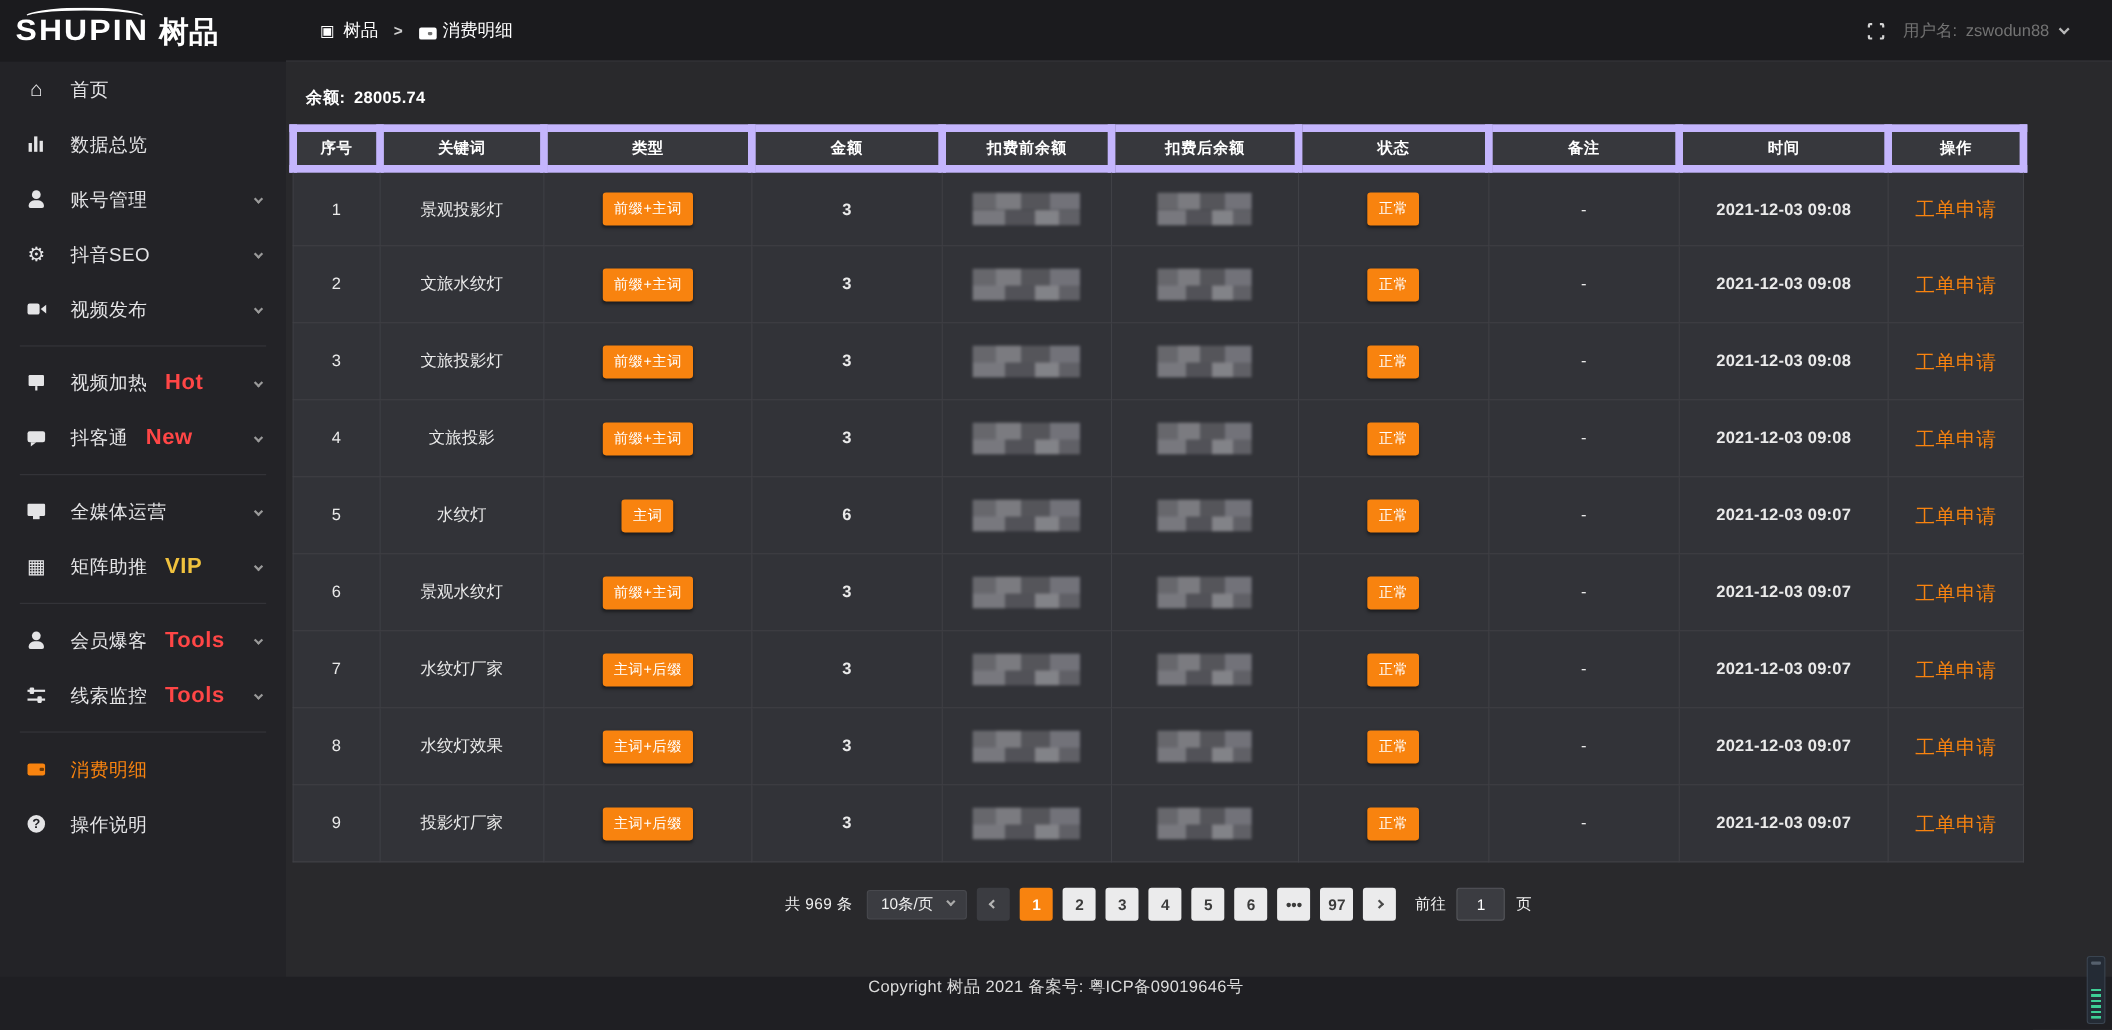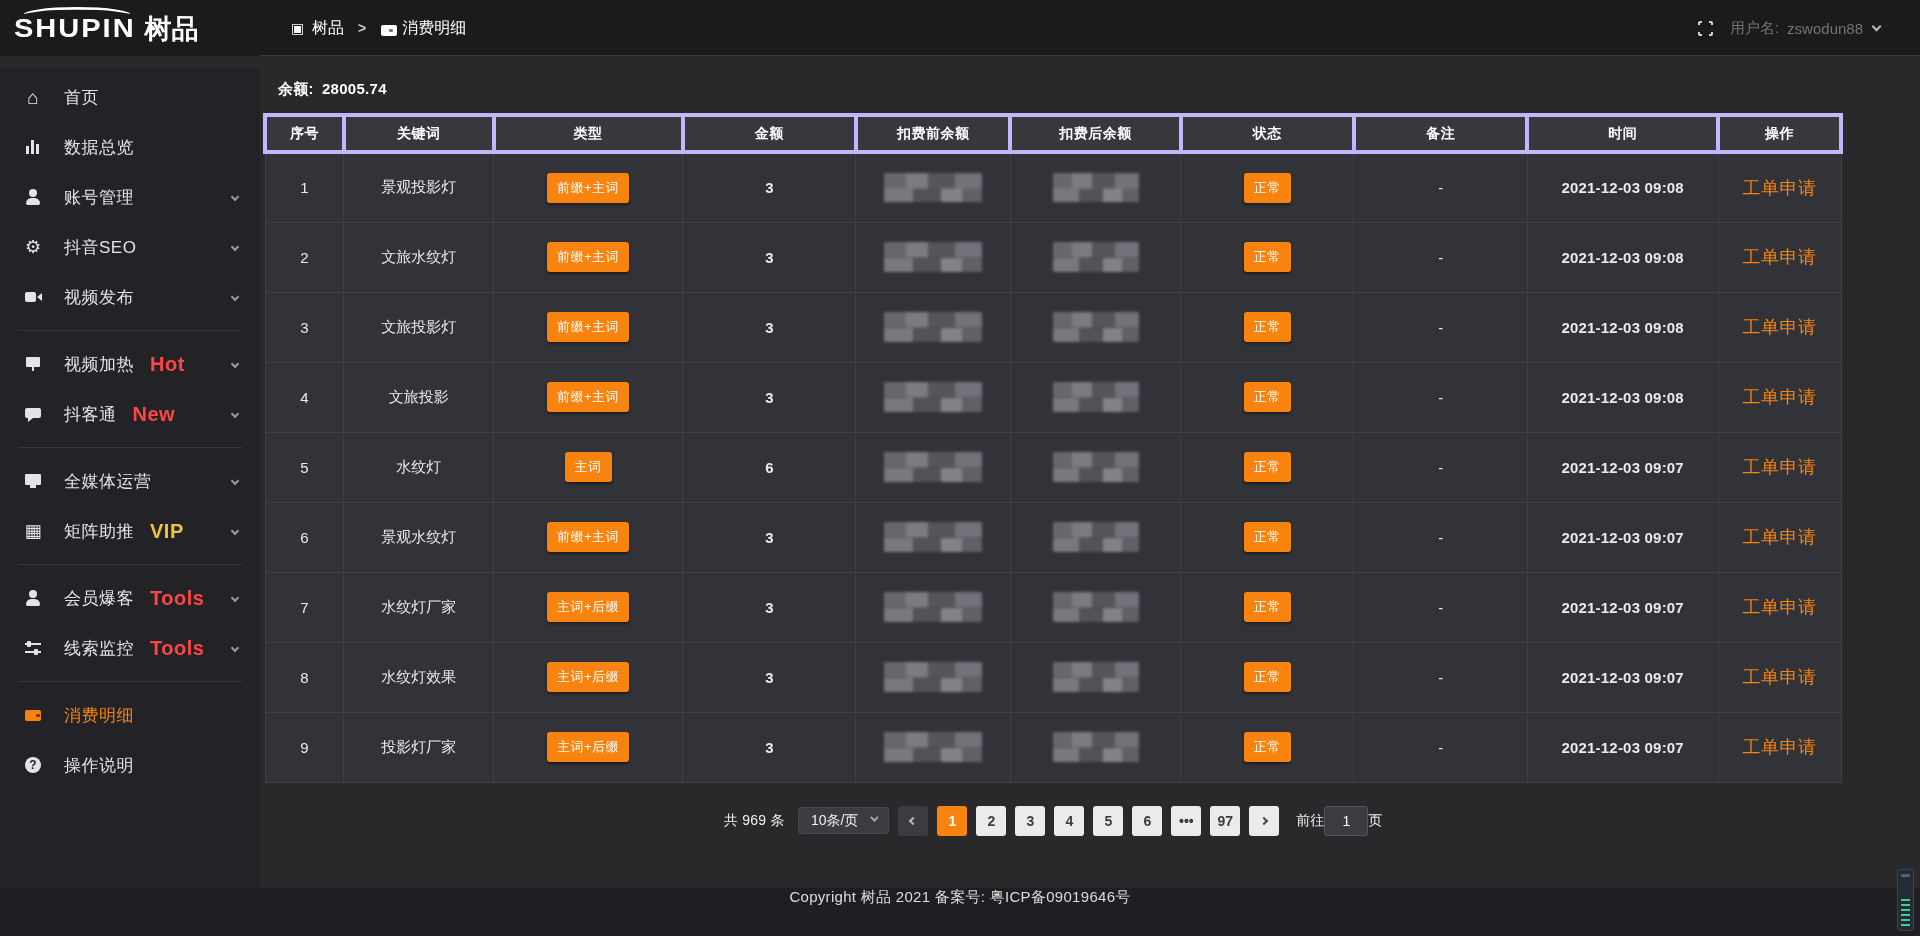--- a/index.html
+++ b/index.html
@@ -39,21 +39,21 @@
   .ic-fs::before { content:""; position:absolute; inset:1px; border:2px solid #d5d5d5; border-radius:2px; }
   .ic-fs::after {
     content:""; position:absolute; inset:-2px;
     background:
       linear-gradient(#1B1B1E,#1B1B1E) center/22px 7px no-repeat,
       linear-gradient(#1B1B1E,#1B1B1E) center/7px 22px no-repeat;
   }
   .chev { display:inline-block; width:7px; height:7px; border-right:2px solid #b9b9b9; border-bottom:2px solid #b9b9b9; transform:rotate(45deg) translateY(-2px); }
 
   
-  .sidebar { position:absolute; top:68px; left:0; bottom:0; width:260px; background:#232327; z-index:5; }
+  .sidebar { position:absolute; top:52px; left:0; bottom:0; width:260px; background:#232327; z-index:5; }
   .side-item {
     display:flex; align-items:center; height:40px; margin:10px 0; padding:0 22px 0 24px;
     color:#E4E4E6; font-size:17px; cursor:pointer;
   }
   .side-item:first-child { margin-top:9px; }
   .side-item .lbl { margin-left:22px; letter-spacing:.5px; }
   .side-item .tag { font-size:20px; font-weight:bold; margin-left:16px; letter-spacing:.5px; }
   .tag-red  { color:#FF4646; }
   .tag-gold { color:#F0C23E; }
   .side-item .chev { margin-left:auto; width:6px; height:6px; border-color:#9a9a9a; transform:rotate(45deg); }
@@ -91,21 +91,21 @@
   .ic-sm { width:15px; height:15px; }
 
   
   .main { position:absolute; left:260px; top:56px; right:0; bottom:48px; }
   .content { padding:0 77px 0 3px; }
   .balance { margin:24px 0 14px 15px; font-size:15px; font-weight:bold; color:#fff; letter-spacing:.3px; }
   .balance .val { margin-left:8px; }
 
   table { width:100%; border-collapse:collapse; table-layout:fixed; }
   th { height:37px; background:#37383D; color:#fff; font-size:14px; font-weight:bold;
-       border:4px solid #c4b5fd; letter-spacing:.5px; }
+       border:7px solid #c4b5fd; letter-spacing:.5px; }
   td { height:70px; background:#323338; text-align:center; font-size:15px; color:#EAEAEA;
        border:1px solid #404146; }
   .c-amt { font-weight:bold; }
   .c-time { font-weight:bold; letter-spacing:.2px; }
   .badge {
     display:inline-block; background:#F8830F; color:#fff; font-size:13px;
     padding:6px 10px; border-radius:3px; box-shadow:0 2px 3px rgba(0,0,0,.45);
     letter-spacing:.5px; white-space:nowrap;
   }
   .blur-block {
@@ -127,21 +127,21 @@
     min-width:30px; height:30px; padding:0 6px; background:#EBEBEC; border-radius:3px;
     display:inline-flex; align-items:center; justify-content:center;
     color:#3c3c3c; font-size:14px; font-weight:bold; cursor:pointer;
   }
   .pg-btn.active { background:#F8830F; color:#fff; }
   .pg-btn.pg-prev { background:#3B3C41; }
   .pg-btn.pg-prev .chev { border-color:#b5b5b5; }
   .pg-btn .chev { width:6px; height:6px; border-color:#4a4a4a; }
   .chev-left  { transform:rotate(135deg); }
   .chev-right { transform:rotate(-45deg); }
-  .pg-goto { display:flex; align-items:center; gap:0; margin-left:8px; }
+  .pg-goto { display:flex; align-items:center; gap:10px; margin-left:8px; }
   .pg-input {
     width:44px; height:30px; background:#3B3C41; border:1px solid #55565B; border-radius:3px;
     color:#fff; font-size:14px; text-align:center; font-family:inherit;
   }
 
   
   .footer {
     position:absolute; left:0; right:0; bottom:0; height:48px; background:#1F1F23; z-index:8;
     display:flex; justify-content:center; color:#DCDCDC; font-size:15px; letter-spacing:.3px;
   }

